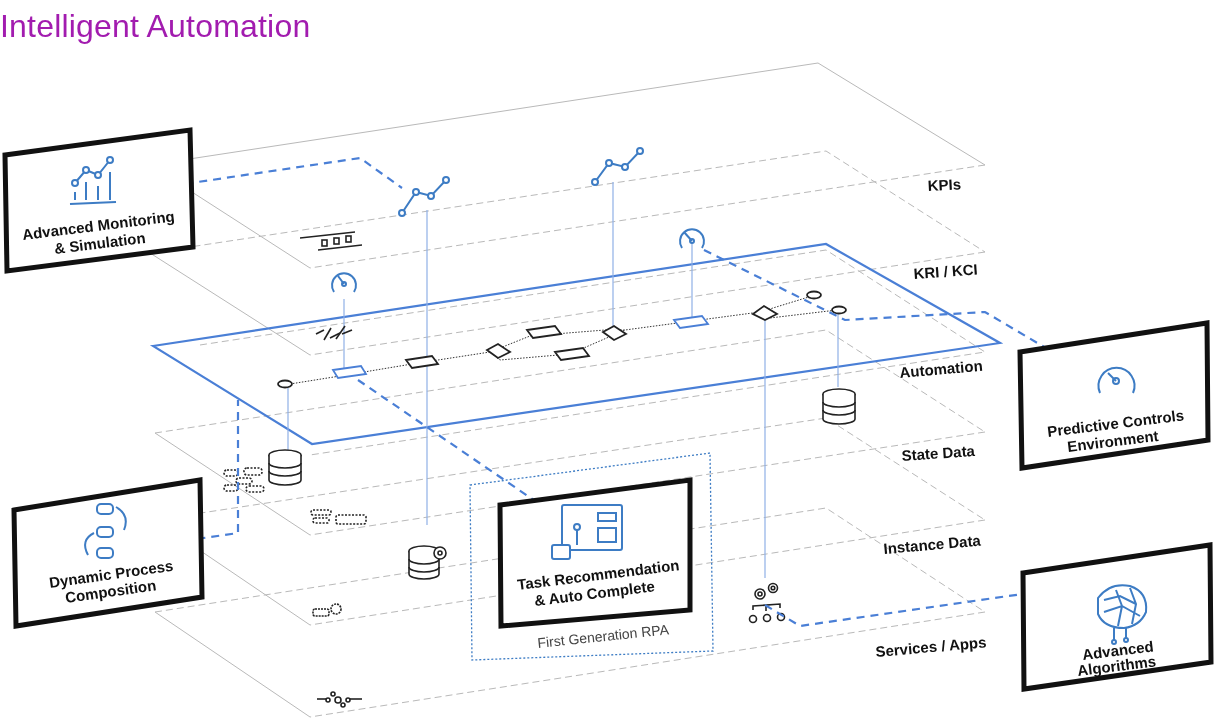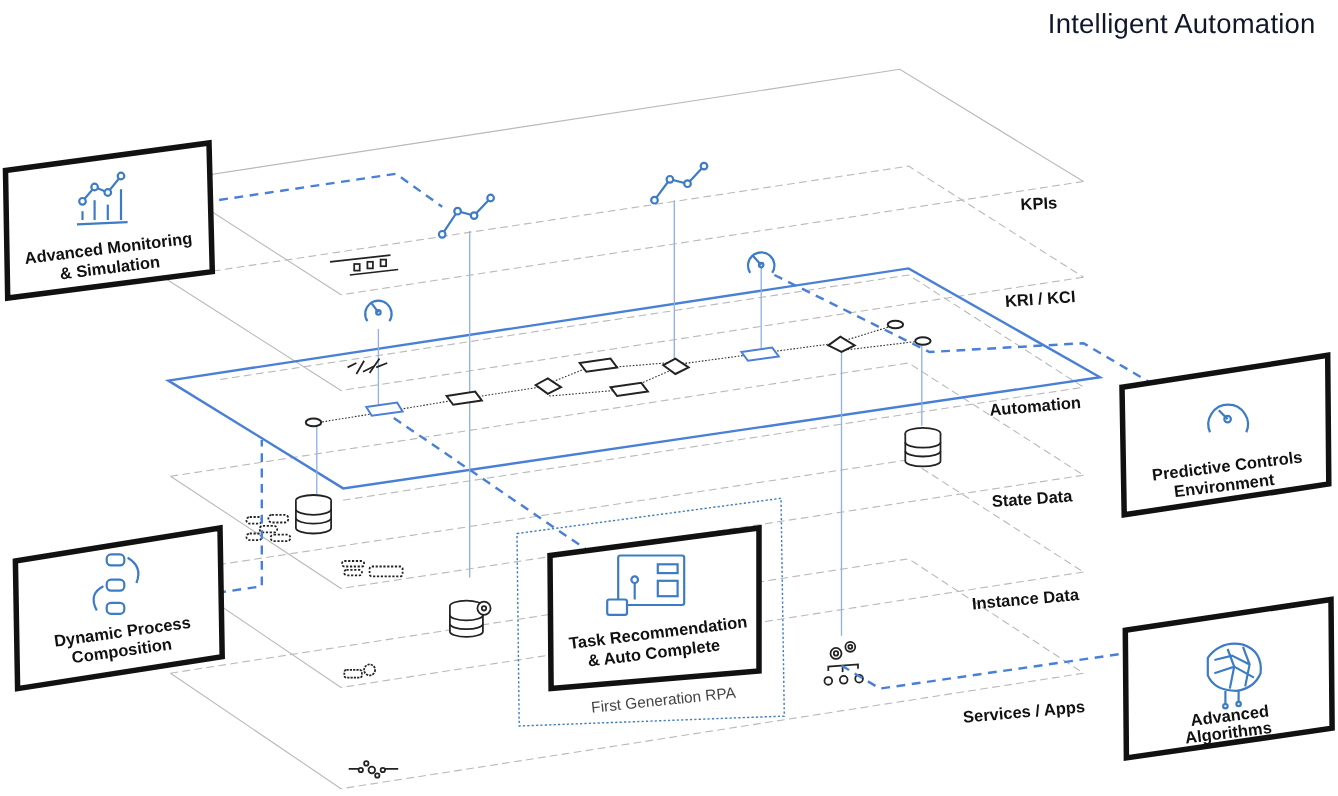--- a/index.html
+++ b/index.html
@@ -1,19 +1,19 @@
 <!DOCTYPE html>
 <html><head>
 <meta charset="utf-8">
 <style>
   html, body { margin: 0; padding: 0; background: #ffffff; }
   body { width: 1216px; height: 724px; position: relative; overflow: hidden;
          font-family: "Liberation Sans", "DejaVu Sans", sans-serif; }
-  #title { position: absolute; top: 8px; left: 0; width: 1196px; text-align: right;
-           font-size: 25px; color: #0f172a; letter-spacing: 0.2px; }
+  #title { position: absolute; top: 8px; left: 0; width: 1196px; text-align: left;
+           font-size: 32px; color: #a21caf; letter-spacing: 0.2px; }
   svg#diagram { position: absolute; left: 0; top: 0; }
   .plane { fill: none; stroke: #b9b9b9; stroke-width: 1; }
   .plane-front { stroke-dasharray: 7 4; }
   .auto-plane { fill: none; stroke: #4a7fd6; stroke-width: 2.2; }
   .conn { fill: none; stroke: #4a7fd6; stroke-width: 2.2; stroke-dasharray: 8 6; }
   .vline { stroke: #8fb0e6; stroke-width: 1.2; }
   .flow { fill: none; stroke: #333; stroke-width: 1; stroke-dasharray: 1.5 1.5; }
   .blue-ico { fill: none; stroke: #3d7cc4; stroke-width: 2; }
   .dark-ico { fill: none; stroke: #222; stroke-width: 1.6; }
   .shape { fill: #fff; stroke: #222; stroke-width: 1.8; }

